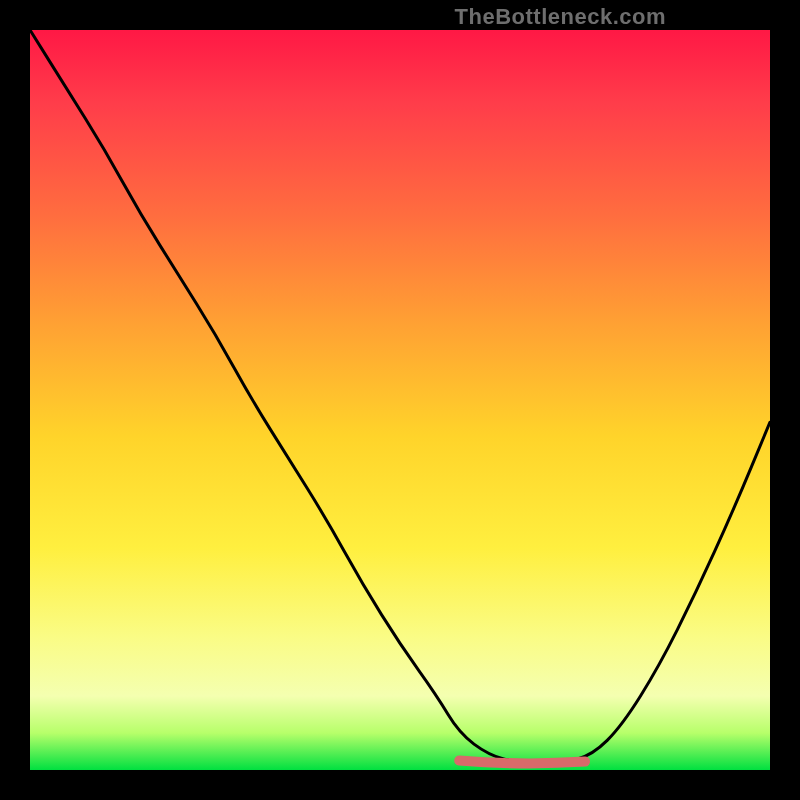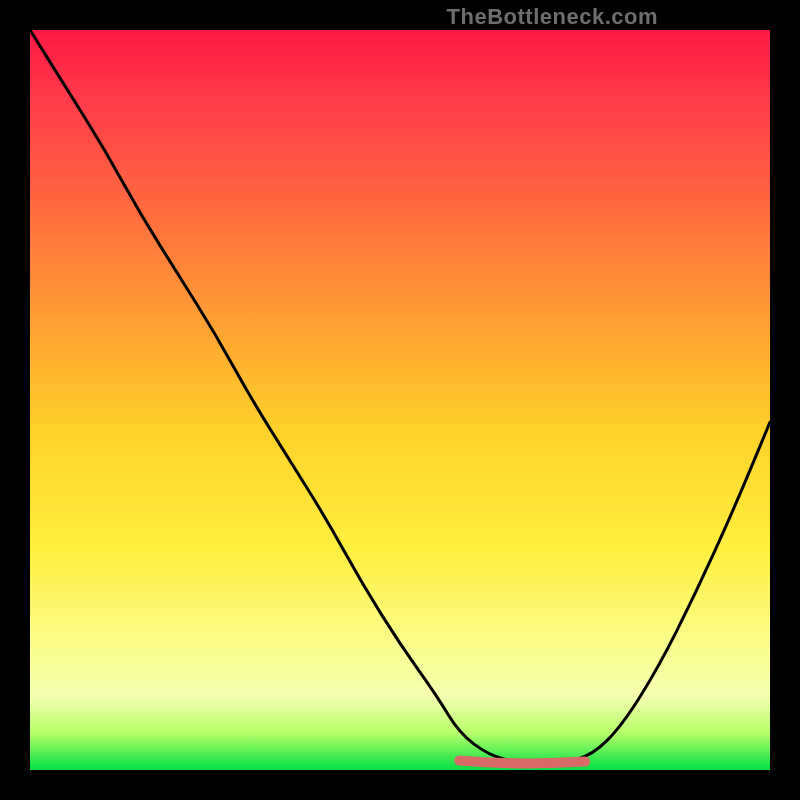--- a/index.html
+++ b/index.html
@@ -9,20 +9,21 @@
     height: 800px;
     background: #000;
     overflow: hidden;
     font-family: Arial, Helvetica, sans-serif;
   }
   .frame {
     position: relative;
     width: 668px;
     height: 800px;
     background: #000;
+    padding-left: 8px;
   }
   .watermark {
     position: absolute;
     top: 4px;
     right: 10px;
     color: #6e6e6e;
     font-size: 22px;
     font-weight: 600;
     letter-spacing: 0.5px;
     z-index: 20;

